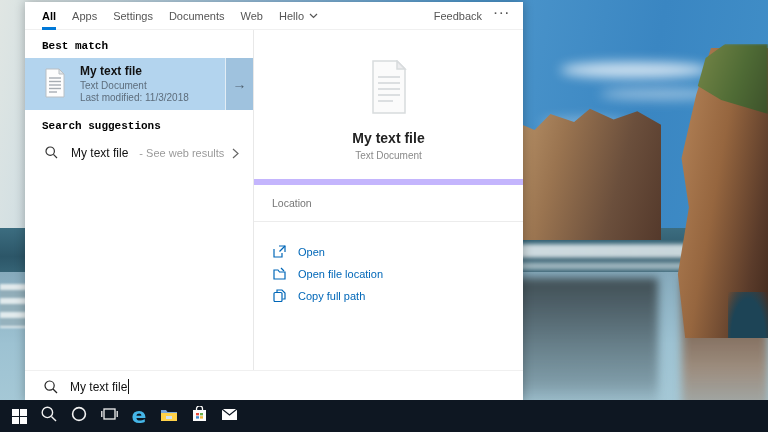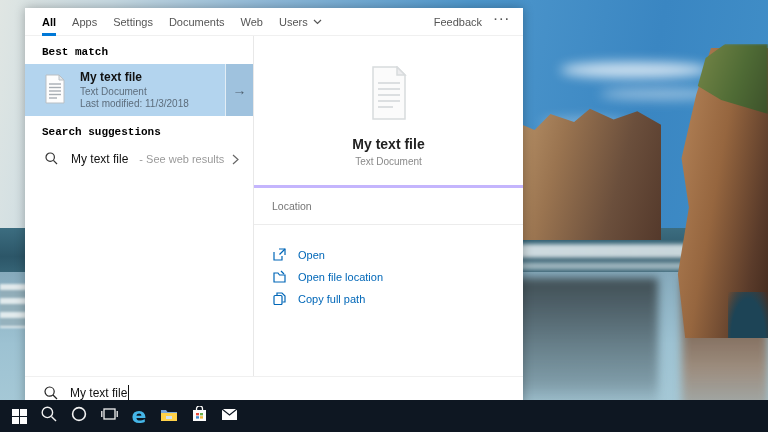--- a/index.html
+++ b/index.html
@@ -38,21 +38,21 @@
   .arch { position:absolute; left:728px; top:292px; width:40px; height:46px;
           background:radial-gradient(ellipse at 50% 100%,#1d4456 60%,rgba(29,68,86,0)); }
   .refl-mid { position:absolute; left:508px; top:278px; width:150px; height:130px;
               background:linear-gradient(to bottom,rgba(52,62,66,.85),rgba(60,75,82,.35) 80%,rgba(60,75,82,0));
               filter:blur(4px); }
   .refl-right { position:absolute; left:682px; top:278px; width:86px; height:150px;
                 background:linear-gradient(to bottom,rgba(90,55,34,.9),rgba(154,95,56,.55) 60%,rgba(154,95,56,.15));
                 filter:blur(4px); }
 
   
-  .panel { position:absolute; left:25px; top:8px; width:498px; height:400px; background:#fff;
+  .panel { position:absolute; left:25px; top:2px; width:498px; height:400px; background:#fff;
            box-shadow:0 0 10px rgba(0,0,0,.28); font-size:11px; color:#222; }
 
   .tabbar { position:absolute; left:0; top:0; width:100%; height:28px; background:#fff;
             display:flex; align-items:center; border-bottom:1px solid #f0f0f0; }
   .tab { padding:0 8px; height:28px; display:flex; align-items:center; color:#555; cursor:default; position:relative; }
   .tab:first-child { margin-left:9px; }
   .tab.active { color:#000; font-weight:bold; }
   .tab.active::after { content:""; position:absolute; left:8px; right:8px; bottom:0; height:3px; background:#0078d7; }
   .tab .chev { margin-left:5px; display:flex; }
   .tabbar-right { margin-left:auto; display:flex; align-items:center; }
@@ -74,21 +74,21 @@
   .sugg-row { display:flex; align-items:center; height:30px; padding-left:20px; position:relative; }
   .sugg-row .q { font-size:12px; color:#111; margin-left:13px; }
   .sugg-row .hint { font-size:11px; color:#9a9a9a; margin-left:11px; }
   .sugg-chev { position:absolute; right:14px; color:#666; display:flex; }
 
   .rightcol { position:absolute; left:228px; top:28px; width:270px; height:340px; background:#fff;
               border-left:1px solid #e8e8e8; }
   .preview-head { text-align:center; padding-top:30px; }
   .preview-title { font-size:14px; font-weight:bold; color:#222; margin-top:14px; }
   .preview-sub { font-size:10px; color:#8a8a8a; margin-top:4px; }
-  .details { margin-top:18px; border-top:3px solid #c4b5fd; border-bottom:1px solid #ececec; padding:8px 0; }
+  .details { margin-top:18px; border-top:6px solid #c4b5fd; border-bottom:1px solid #ececec; padding:8px 0; }
   .drow { display:flex; padding:4px 0 4px 18px; font-size:10.5px; }
   .dlabel { width:84px; color:#767676; }
   .dvalue { color:#3a3a3a; }
   .actions { padding:14px 0 0 18px; }
   .action { display:flex; align-items:flex-end; height:22px; color:#0067b8; font-size:11px; }
   .action .aicon { width:14px; height:14px; margin-right:12px; display:flex; align-items:center; justify-content:center; }
 
   .searchbar { position:absolute; left:0; bottom:0; width:100%; height:32px; background:#fff;
                border-top:1px solid #f0f0f0; display:flex; align-items:center; }
   .searchbar .mag { margin-left:19px; display:flex; }
@@ -139,21 +139,21 @@
     <div class="tab">
         <span>Settings</span>
       </div>
     <div class="tab">
         <span>Documents</span>
       </div>
     <div class="tab">
         <span>Web</span>
       </div>
     <div class="tab">
-      <span>Users</span>
+      <span>Hello</span>
       <span class="chev">
         <svg width="9" height="6" viewBox="0 0 9 6">
             <polyline points="1,1 4.5,4.5 8,1" fill="none" stroke="#555" stroke-width="1.2"></polyline>
           </svg>
       </span>
     </div>
     <div class="tabbar-right">
       <div class="feedback">Feedback</div>
       <div class="dots">···</div>
     </div>

